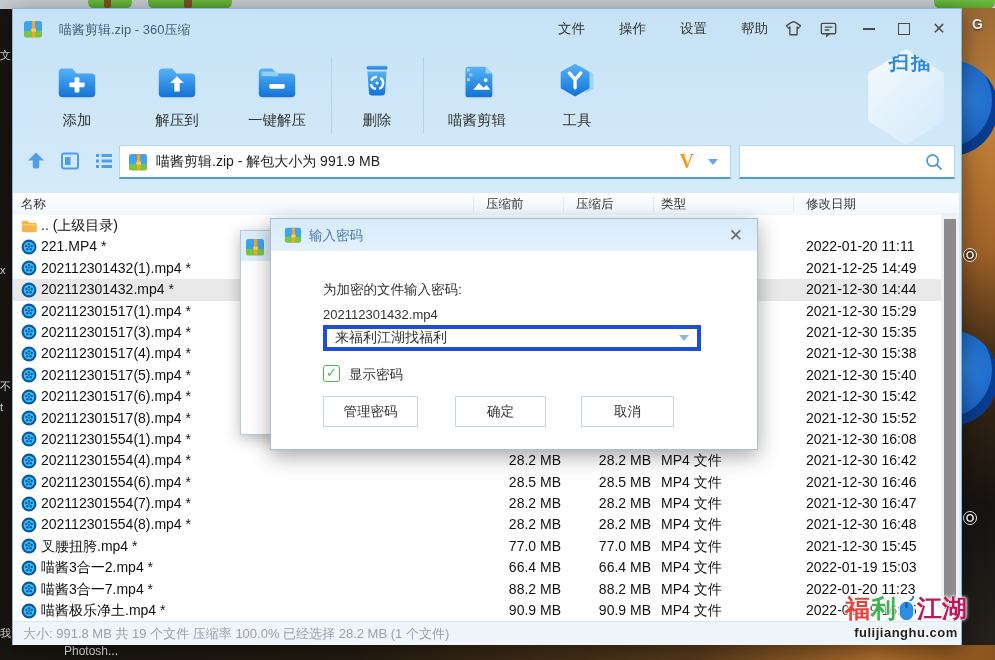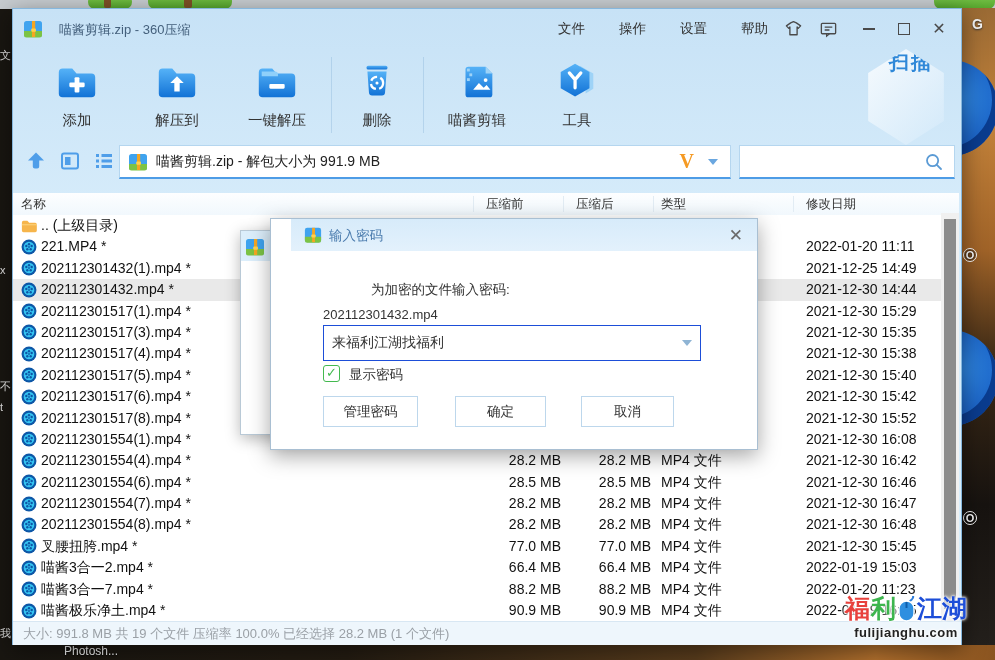--- a/index.html
+++ b/index.html
@@ -89,49 +89,49 @@
   .statusbar{position:absolute;left:0;top:612px;width:948px;height:24px;background:#eef6fc;
     border-top:1px solid #d8e7f3;font-size:13px;color:#9aa0a6;line-height:24px;padding-left:10px;box-sizing:border-box;}
 
   
   .dlg-back{position:absolute;left:240px;top:230px;width:488px;height:203px;background:#fff;
     border:1px solid #b9c9d6;box-shadow:0 4px 14px rgba(0,0,0,.28);}
   .dlg-back .dlg-title{height:30px;background:#dceefb;}
   .dlg-back .title-ico{left:3px;top:7px;}
 
   .dlg{position:absolute;left:270px;top:218px;width:488px;height:232px;background:#fff;
-    border:1px solid #a9bfd2;box-shadow:0 6px 20px rgba(0,0,0,.35);box-sizing:border-box;padding-left:20px;}
+    border:1px solid #a9bfd2;box-shadow:0 6px 20px rgba(0,0,0,.35);box-sizing:border-box;}
   .dlg-title{position:relative;height:32px;background:linear-gradient(180deg,#d7ebfa,#e3f1fc);}
   .dlg-title-ico{position:absolute;left:13px;top:7px;width:18px;height:18px;}
   .dlg-title-text{position:absolute;left:38px;top:8px;font-size:13.5px;color:#4a7bad;}
   .dlg-close{position:absolute;right:14px;top:6px;font-size:17px;color:#6b6b6b;cursor:default;}
-  .dlg-prompt{position:absolute;left:52px;top:62px;font-size:13.5px;color:#333;margin-left:48px;}
+  .dlg-prompt{position:absolute;left:52px;top:62px;font-size:13.5px;color:#333;}
   .dlg-file{position:absolute;left:52px;top:88px;font-size:13px;color:#333;}
-  .pw-wrap{position:absolute;left:52px;top:106px;width:378px;height:36px;border:1px solid #1d4ed8;
+  .pw-wrap{position:absolute;left:52px;top:106px;width:378px;height:26px;border:4px solid #1d4ed8;
     box-sizing:border-box;display:flex;align-items:center;background:#fff;}
   .pw-input{border:none;outline:none;flex:1;font-size:14px;color:#333;margin-left:6px;
     font-family:"Liberation Sans","DejaVu Sans",sans-serif;background:transparent;}
   .pw-dd{width:0;height:0;border-left:5px solid transparent;border-right:5px solid transparent;
     border-top:6px solid #8fb4d4;margin-right:8px;}
   .chk{position:absolute;left:52px;top:146px;width:17px;height:17px;border:1.6px solid #43b94f;
     border-radius:3px;box-sizing:border-box;color:#43b94f;font-size:13px;line-height:13px;text-align:center;font-weight:bold;}
   .chk-label{position:absolute;left:78px;top:147px;font-size:13.5px;color:#333;}
   .dlg-btn{position:absolute;top:177px;height:31px;background:#fff;border:1px solid #bdd7ec;
     font-size:13.5px;color:#333;box-sizing:border-box;text-align:center;line-height:29px;cursor:default;}
   .btn-manage{left:52px;width:95px;}
   .btn-ok{left:184px;width:91px;}
   .btn-cancel{left:310px;width:93px;}
 
   
   .watermark{position:absolute;left:826px;top:592px;width:160px;text-align:center;z-index:40;}
   .wm-line1{display:flex;align-items:center;justify-content:center;gap:1px;font-weight:bold;font-size:25px;
     text-shadow:0 0 2px #fff,0 0 3px #fff,0 0 4px #fff;}
   .wm-red{color:#e8413c;}
   .wm-green{color:#3db54e;}
-  .wm-blue{color:#1d4ed8;}
+  .wm-blue{color:#be185d;}
   .wm-domain{font-size:13px;font-weight:bold;color:#222;letter-spacing:.5px;
     text-shadow:0 0 2px #fff,0 0 3px #fff,0 0 4px #fff;margin-top:0px;}
 </style>
 </head>
 <body>
 
 <svg width="0" height="0" style="position:absolute">
   <defs>
     <linearGradient id="bluGrad" x1="0" y1="0" x2="0" y2="1">
       <stop offset="0" stop-color="#55b2f7"></stop>

